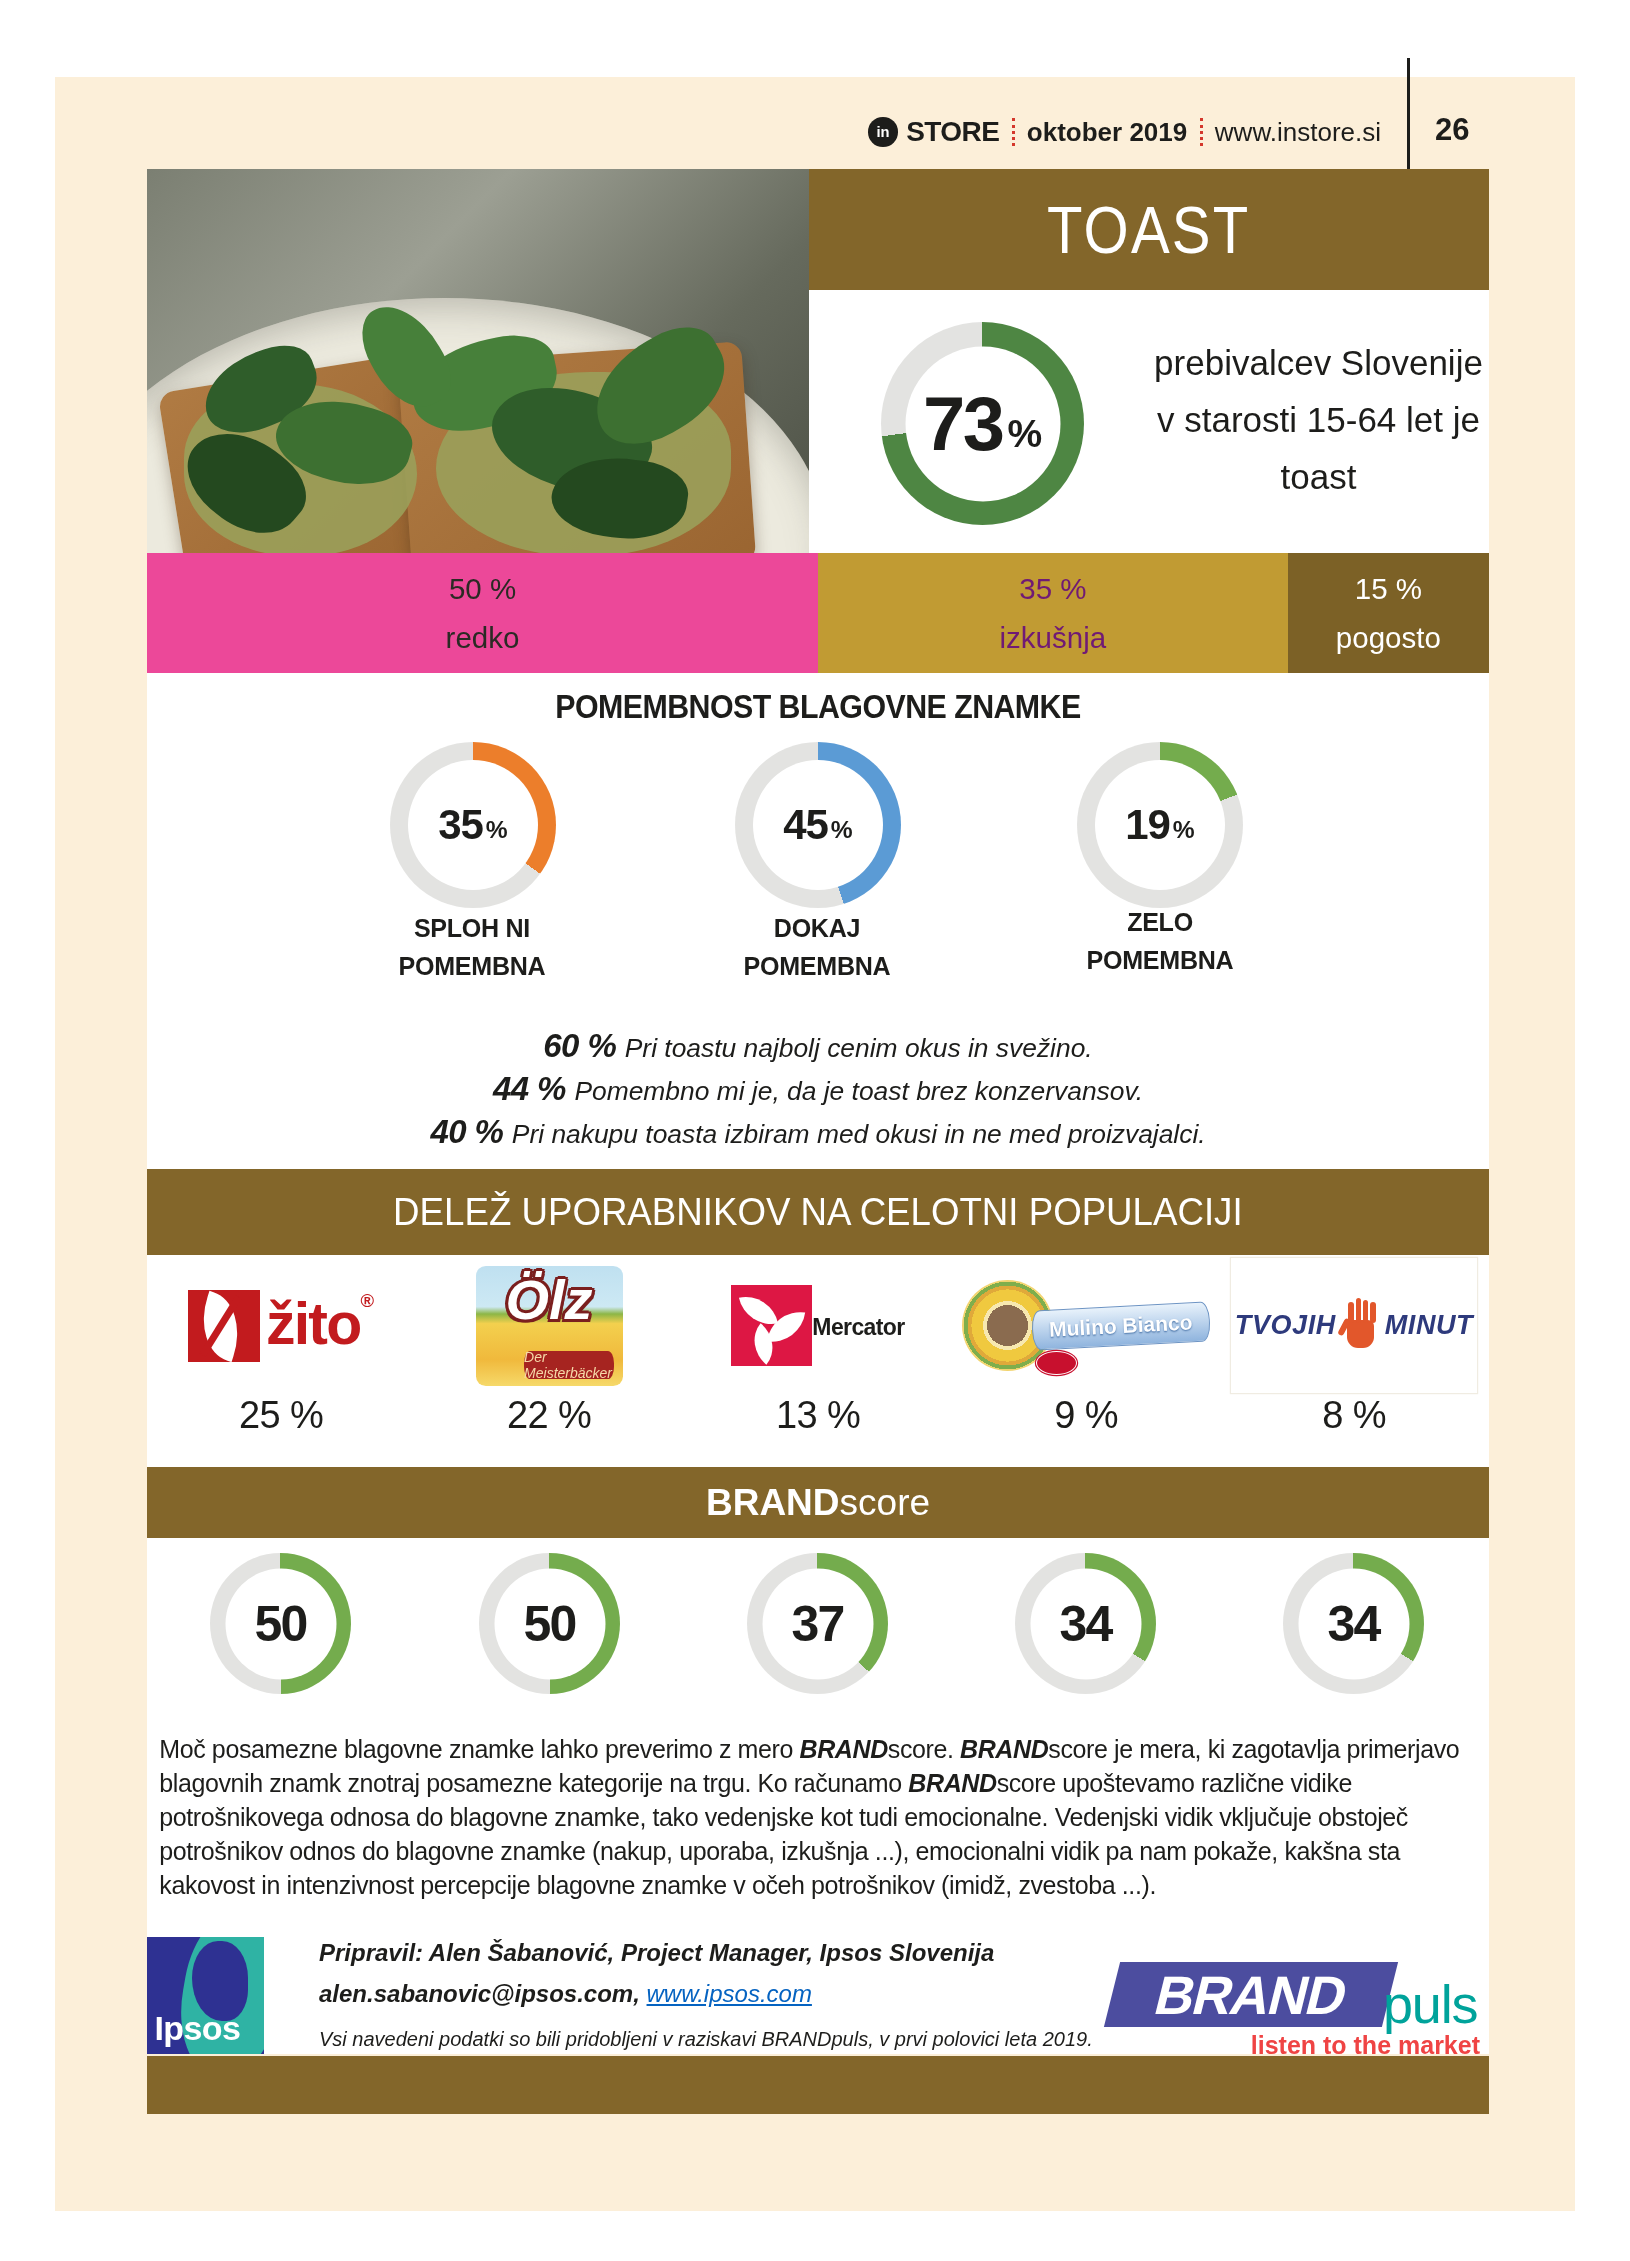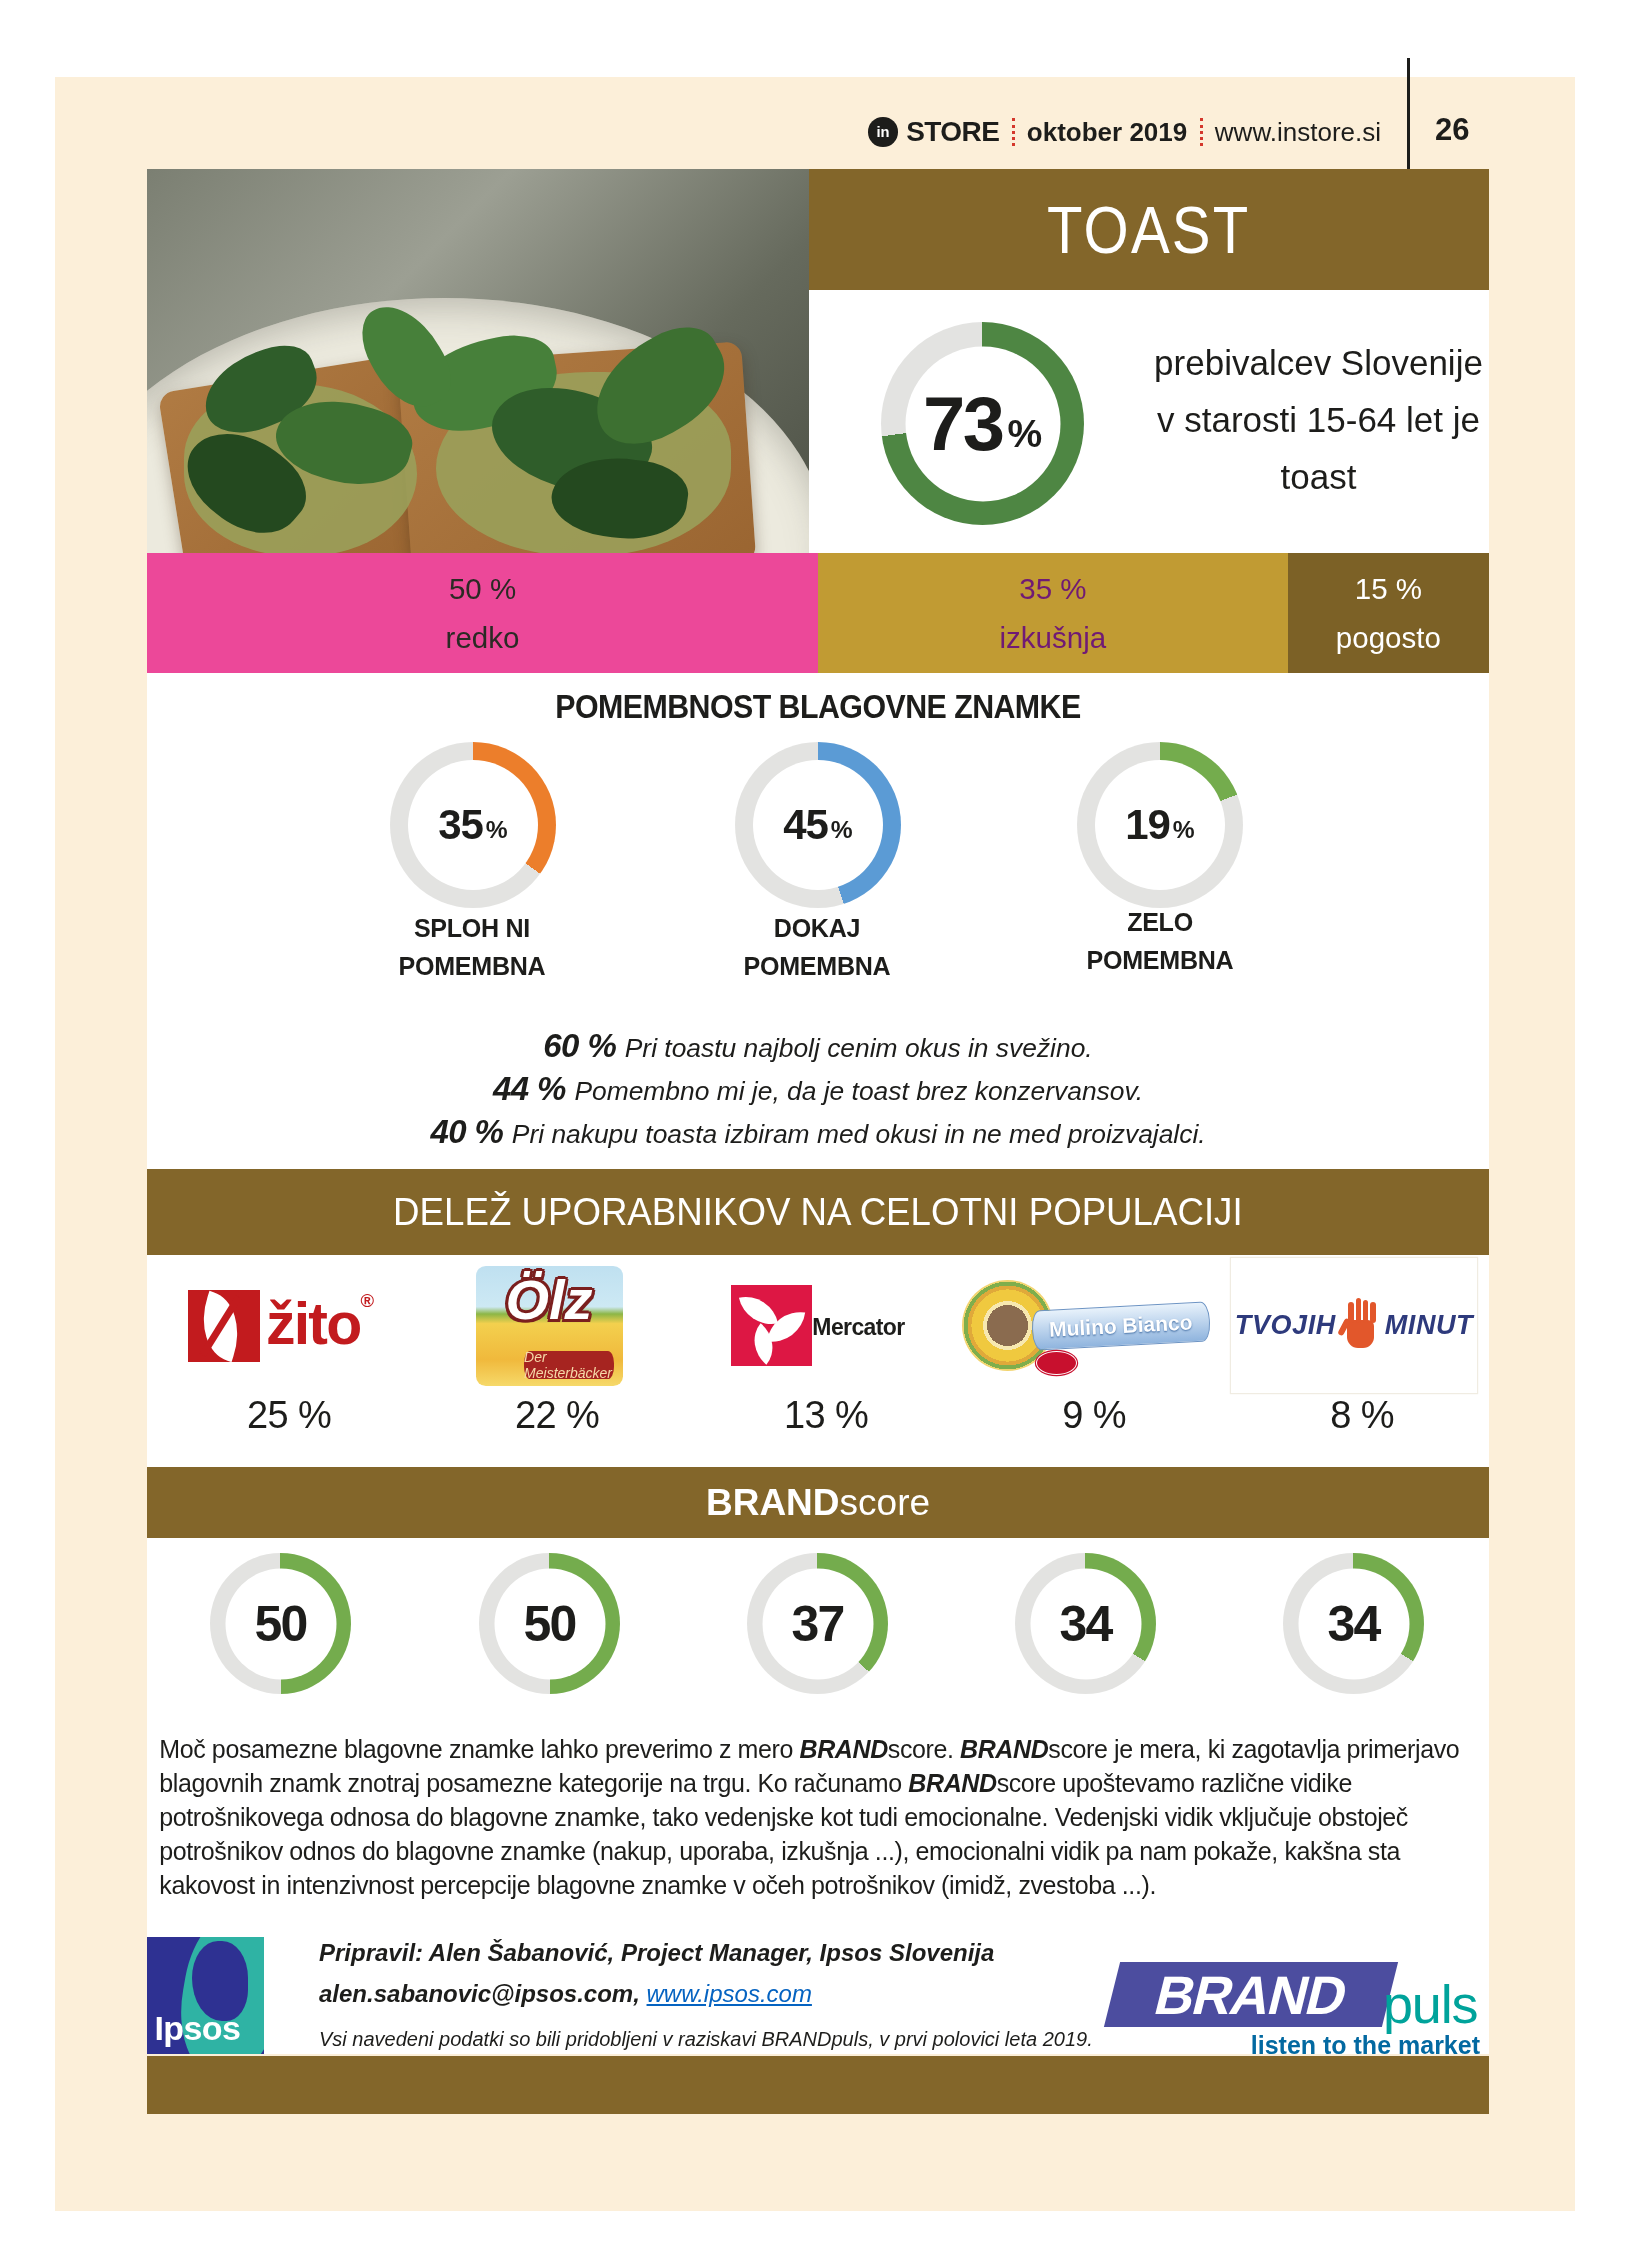--- a/index.html
+++ b/index.html
@@ -76,21 +76,21 @@
   .band{position:absolute;left:0;width:1342px;background:#83662a;color:#fff;
         display:flex;align-items:center;justify-content:center;}
   .band-share{top:1000px;height:86px;font-size:39px;font-weight:normal;letter-spacing:0;text-align:right;}
   .band-share span{transform:scaleX(.94);}
   .band-bs{top:1298px;height:71px;font-size:37px;}
   .band-bs .b{font-weight:bold;}
 
   
   .logo-col{position:absolute;top:1095px;width:268px;height:123px;display:flex;align-items:center;justify-content:center;}
   .lc0{left:0;} .lc1{left:268px;} .lc2{left:537px;} .lc3{left:805px;} .lc4{left:1073px;}
-  .share-pct{position:absolute;top:1225px;width:268px;text-align:center;font-size:38px;letter-spacing:-0.6px;padding-left:8px;}
+  .share-pct{position:absolute;top:1225px;width:268px;text-align:center;font-size:38px;letter-spacing:-0.6px;}
   .sp0{left:0;} .sp1{left:268px;} .sp2{left:537px;} .sp3{left:805px;} .sp4{left:1073px;}
 
   
   .zito{display:flex;align-items:flex-start;}
   .zito-mark{width:72px;height:72px;background:#c21b1e;position:relative;overflow:hidden;margin-right:6.1px;}
   .zito-mark i{position:absolute;left:11px;top:6.1px;width:43px;height:61px;background:#fff;
         border-radius:0 90% 0 90%;transform:rotate(18deg);}
   .zito-mark i:after{content:"";position:absolute;left:18.4px;top:-3.7px;width:7.4px;height:68px;background:#c21b1e;transform:rotate(14deg);}
   .zito-word{font-size:59px;font-weight:bold;color:#c21b1e;line-height:68px;letter-spacing:-1.8px;}
   .zito-r{font-size:18.4px;color:#c21b1e;font-weight:bold;vertical-align:top;}
@@ -148,21 +148,21 @@
   .foot-text .l1{font-size:24px;font-weight:bold;font-style:italic;line-height:32px;}
   .foot-text .l2{font-size:24px;font-weight:bold;font-style:italic;line-height:32px;margin-top:8.6px;}
   .foot-text .link{font-weight:normal;color:#0563c1;text-decoration:underline;cursor:pointer;}
   .foot-text .l3{font-size:20px;font-style:italic;line-height:27px;margin-top:16px;}
   .foot-text .l4{font-size:20px;font-style:italic;line-height:27px;}
   .brandpuls{position:absolute;left:965px;top:1793px;width:381px;height:92px;}
   .bp-par{position:absolute;left:0;top:0;width:278px;height:65px;background:#4c4d9f;transform:skewX(-14deg);
         display:flex;align-items:center;justify-content:center;}
   .bp-par span{color:#fff;font-size:54px;font-weight:bold;letter-spacing:-1.2px;}
   .bp-puls{position:absolute;left:271px;top:11px;font-size:54px;color:#00a39b;letter-spacing:-1.2px;}
-  .bp-tag{position:absolute;left:0;top:69px;width:368px;text-align:right;font-size:25px;font-weight:bold;color:#0369a1;}
+  .bp-tag{position:absolute;left:0;top:69px;width:368px;text-align:right;font-size:25px;font-weight:bold;color:#ef4444;}
 
   .bottom-band{position:absolute;left:147px;top:2056px;width:1342px;height:58px;background:#83662a;}
 </style>
 </head>
 <body>
 
 <div class="page">
   <div class="panel"></div>
 
   <div class="hdr-row">

